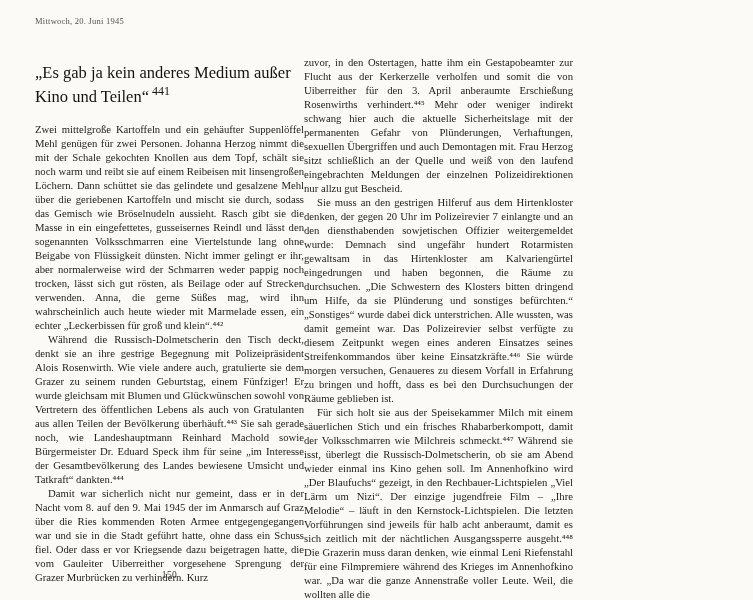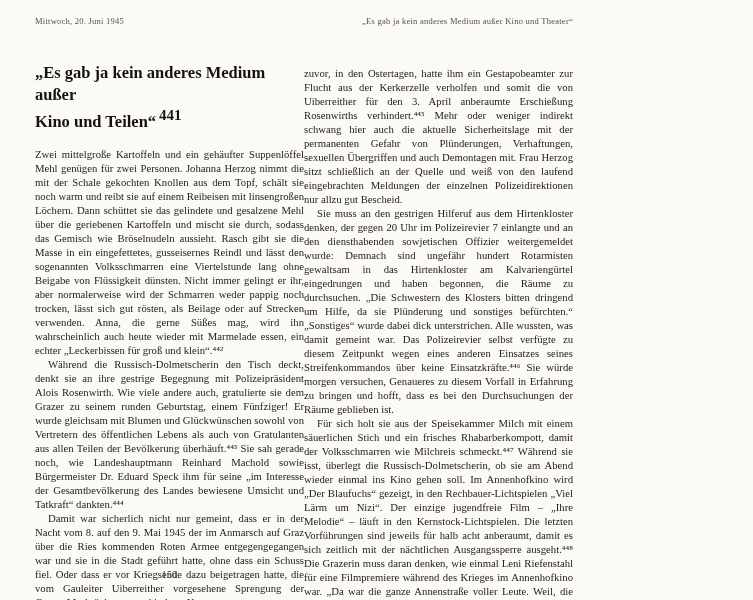--- a/index.html
+++ b/index.html
@@ -27,26 +27,26 @@
     font-size: 8.5px;
     line-height: 11px;
     color: #57524c;
     letter-spacing: 0.25px;
   }
   .page-right .running-header { text-align: right; }
 
   .chapter-title {
     margin: 35px 0 15px 0;
     font-size: 16.5px;
-    font-weight: 700;
+    font-weight: 400;
     line-height: 1.32;
     color: #15120f;
   }
   .chapter-title sup {
-    font-size: 15px;
+    font-size: 12px;
     margin-left: 3px;
     color: #15120f;
   }
 
   .body-text p {
     margin: 0;
     font-size: 10.7px;
     line-height: 14px;
     text-align: justify;
     color: #262220;
@@ -79,21 +79,20 @@
     <div class="body-text">
       <p>Zwei mittelgroße Kartoffeln und ein gehäufter Suppenlöffel Mehl genügen für zwei Personen. Johanna Herzog nimmt die mit der Schale gekochten Knollen aus dem Topf, schält sie noch warm und reibt sie auf einem Reibeisen mit linsengroßen Löchern. Dann schüttet sie das gelindete und gesalzene Mehl über die geriebenen Kartoffeln und mischt sie durch, sodass das Gemisch wie Bröselnudeln aussieht. Rasch gibt sie die Masse in ein eingefettetes, gusseisernes Reindl und lässt den sogenannten Volksschmarren eine Viertelstunde lang ohne Beigabe von Flüssigkeit dünsten. Nicht immer gelingt er ihr, aber normalerweise wird der Schmarren weder pappig noch trocken, lässt sich gut rösten, als Beilage oder auf Strecken verwenden. Anna, die gerne Süßes mag, wird ihn wahrscheinlich auch heute wieder mit Marmelade essen, ein echter „Leckerbissen für groß und klein“.⁴⁴²</p>
       <p class="indent">Während die Russisch-Dolmetscherin den Tisch deckt, denkt sie an ihre gestrige Begegnung mit Polizeipräsident Alois Rosenwirth. Wie viele andere auch, gratulierte sie dem Grazer zu seinem runden Geburtstag, einem Fünfziger! Er wurde gleichsam mit Blumen und Glückwünschen sowohl von Vertretern des öffentlichen Lebens als auch von Gratulanten aus allen Teilen der Bevölkerung überhäuft.⁴⁴³ Sie sah gerade noch, wie Landeshauptmann Reinhard Machold sowie Bürgermeister Dr. Eduard Speck ihm für seine „im Interesse der Gesamtbevölkerung des Landes bewiesene Umsicht und Tatkraft“ dankten.⁴⁴⁴</p>
       <p class="indent">Damit war sicherlich nicht nur gemeint, dass er in der Nacht vom 8. auf den 9. Mai 1945 der im Anmarsch auf Graz über die Ries kommenden Roten Armee entgegengegangen war und sie in die Stadt geführt hatte, ohne dass ein Schuss fiel. Oder dass er vor Kriegsende dazu beigetragen hatte, die vom Gauleiter Uiberreither vorgesehene Sprengung der Grazer Murbrücken zu verhindern. Kurz</p>
     </div>
 
     <div class="page-number">150</div>
   </div>
 
   <div class="page page-right">
-    <div class="running-header">„Es gab ja kein anderes Medium außer Kino und Theater“</div>
 
     <div class="body-text">
       <p>zuvor, in den Ostertagen, hatte ihm ein Gestapobeamter zur Flucht aus der Kerkerzelle verholfen und somit die von Uiberreither für den 3. April anberaumte Erschießung Rosenwirths verhindert.⁴⁴⁵ Mehr oder weniger indirekt schwang hier auch die aktuelle Sicherheitslage mit der permanenten Gefahr von Plünderungen, Verhaftungen, sexuellen Übergriffen und auch Demontagen mit. Frau Herzog sitzt schließlich an der Quelle und weiß von den laufend eingebrachten Meldungen der einzelnen Polizeidirektionen nur allzu gut Bescheid.</p>
       <p class="indent">Sie muss an den gestrigen Hilferuf aus dem Hirtenkloster denken, der gegen 20 Uhr im Polizeirevier 7 einlangte und an den diensthabenden sowjetischen Offizier weitergemeldet wurde: Demnach sind ungefähr hundert Rotarmisten gewaltsam in das Hirtenkloster am Kalvariengürtel eingedrungen und haben begonnen, die Räume zu durchsuchen. „Die Schwestern des Klosters bitten dringend um Hilfe, da sie Plünderung und sonstiges befürchten.“ „Sonstiges“ wurde dabei dick unterstrichen. Alle wussten, was damit gemeint war. Das Polizeirevier selbst verfügte zu diesem Zeitpunkt wegen eines anderen Einsatzes seines Streifenkommandos über keine Einsatzkräfte.⁴⁴⁶ Sie würde morgen versuchen, Genaueres zu diesem Vorfall in Erfahrung zu bringen und hofft, dass es bei den Durchsuchungen der Räume geblieben ist.</p>
       <p class="indent">Für sich holt sie aus der Speisekammer Milch mit einem säuerlichen Stich und ein frisches Rhabarberkompott, damit der Volksschmarren wie Milchreis schmeckt.⁴⁴⁷ Während sie isst, überlegt die Russisch-Dolmetscherin, ob sie am Abend wieder einmal ins Kino gehen soll. Im Annenhofkino wird „Der Blaufuchs“ gezeigt, in den Rechbauer-Lichtspielen „Viel Lärm um Nizi“. Der einzige jugendfreie Film – „Ihre Melodie“ – läuft in den Kernstock-Lichtspielen. Die letzten Vorführungen sind jeweils für halb acht anberaumt, damit es sich zeitlich mit der nächtlichen Ausgangssperre ausgeht.⁴⁴⁸ Die Grazerin muss daran denken, wie einmal Leni Riefenstahl für eine Filmpremiere während des Krieges im Annenhofkino war. „Da war die ganze Annenstraße voller Leute. Weil, die wollten alle die</p>
     </div>
 
   </div>
 
 </div>

